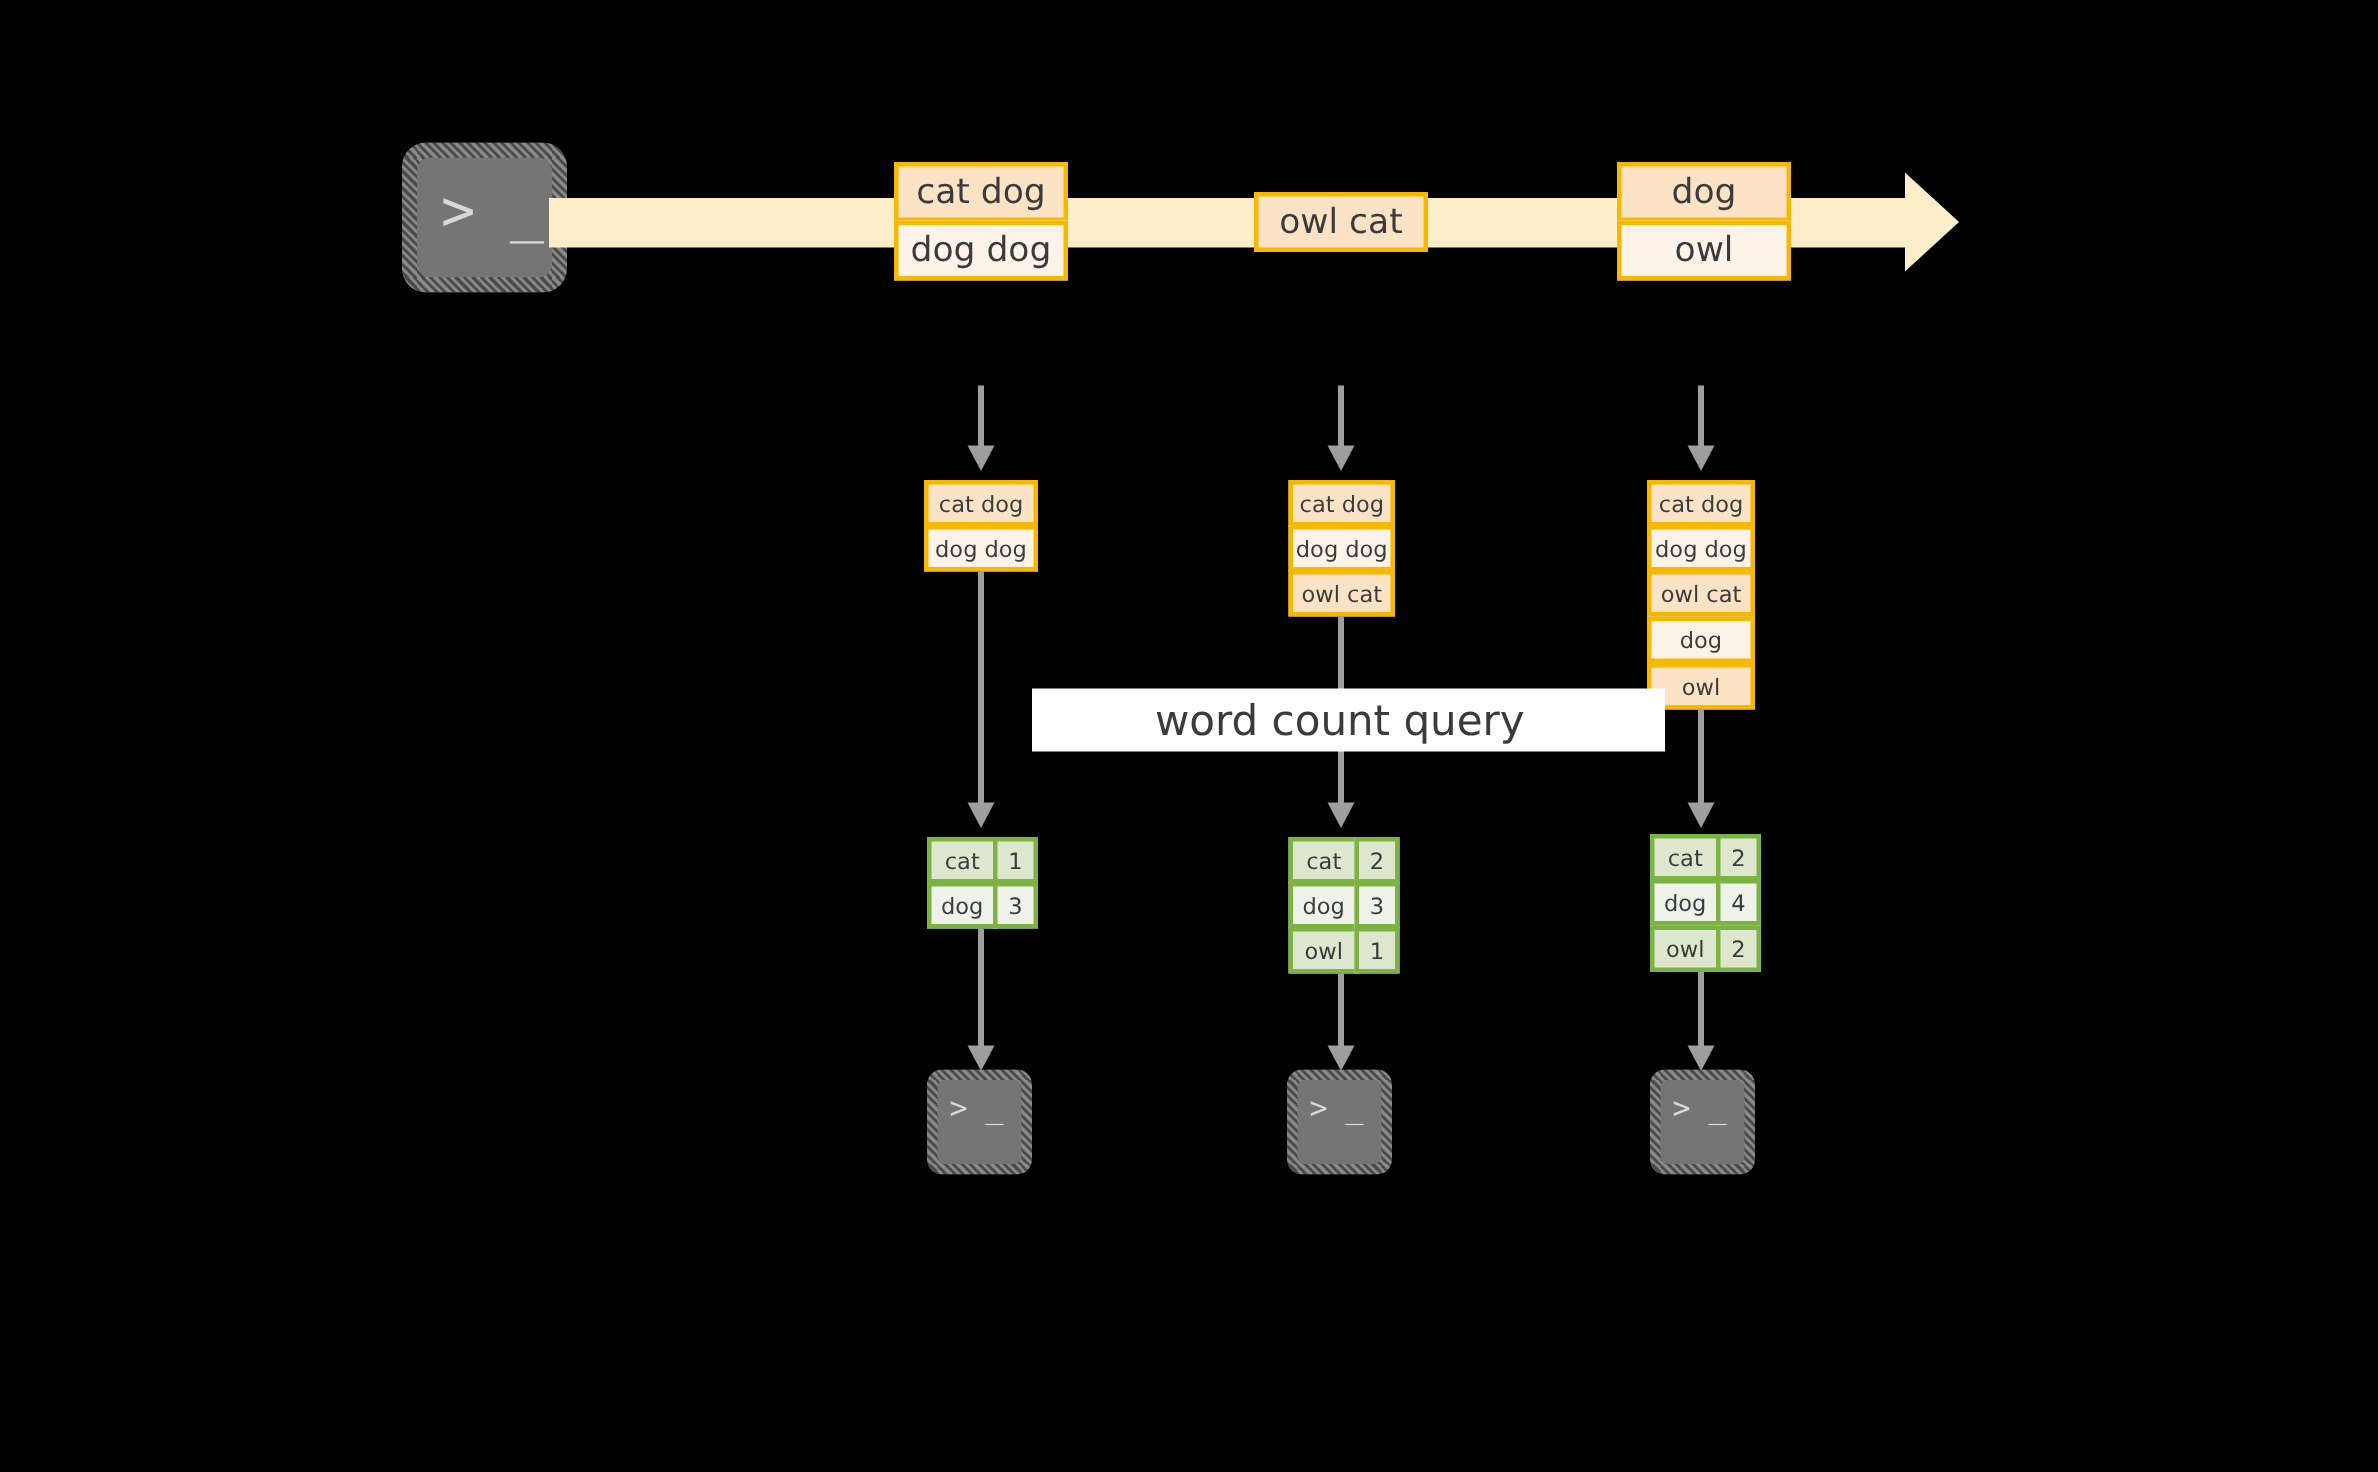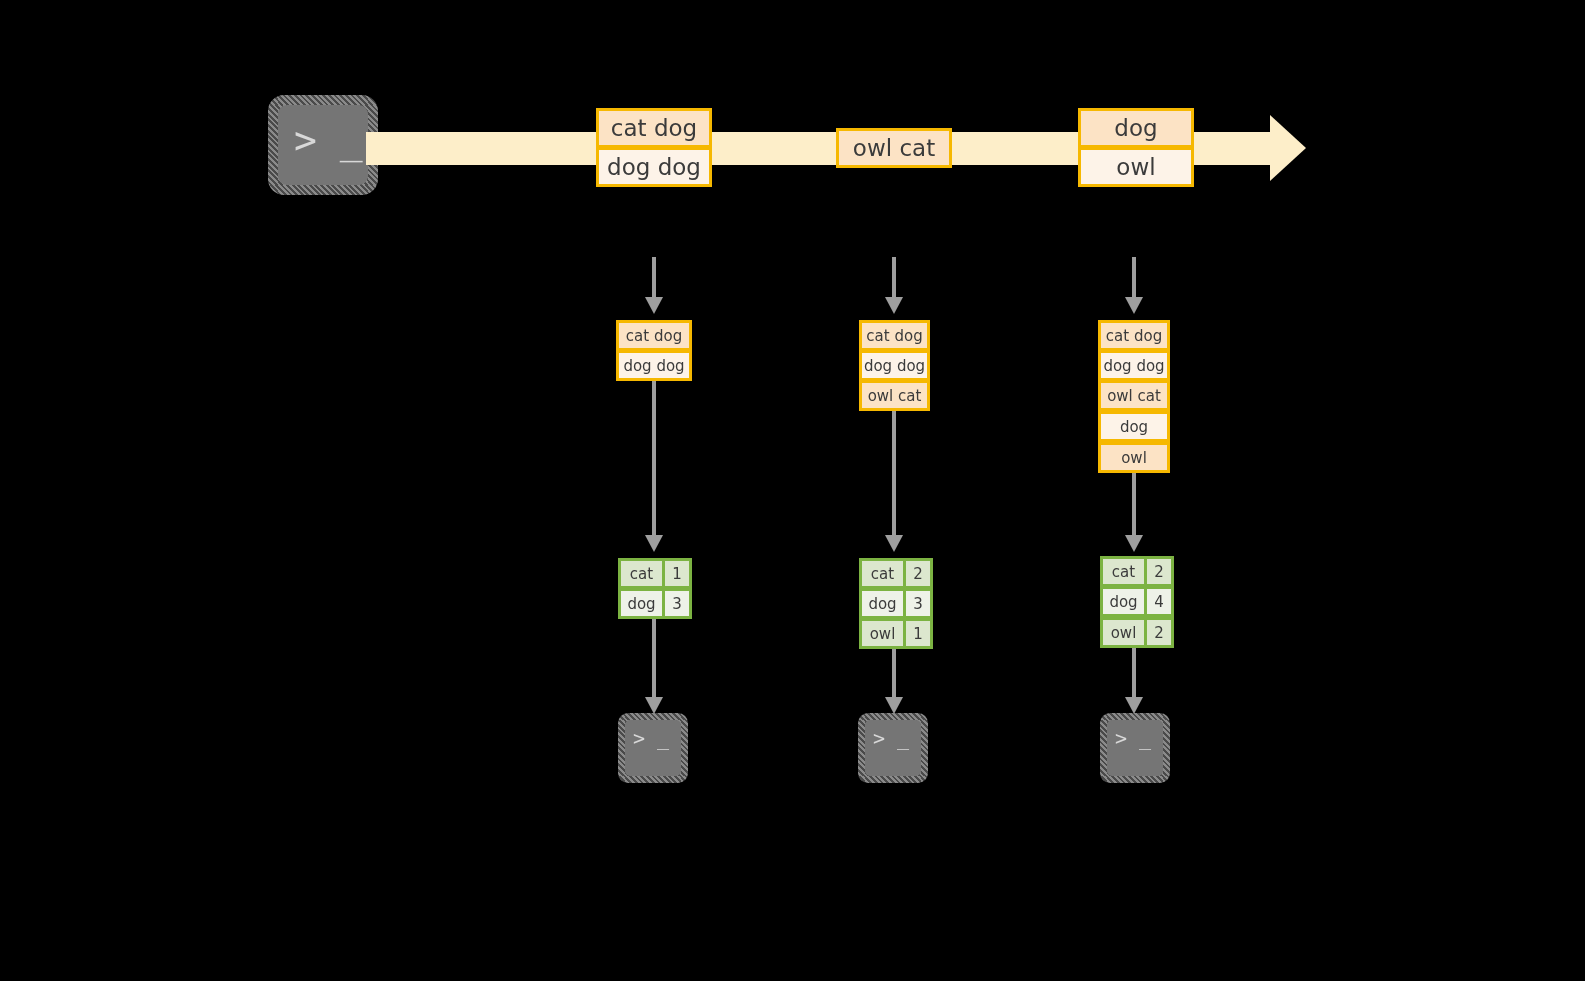--- a/index.html
+++ b/index.html
@@ -241,14 +241,17 @@
   <div class="gcell" style="left:1144px; top:617px; width:30px; height:31px;">2</div>
 
   <div class="gline" style="left:1132px; top:648px; height:51px;"></div>
   <div class="ghead" style="left:1125px; top:697px;"></div>
 
   <div class="terminal small" style="left:1100px; top:713px; width:70px; height:70px;">
     <div class="inner"></div>
     <div class="glyph">&gt; _</div>
   </div>
 
+  <div class="banner" style="left:688px; top:459px; width:422px; height:42px;">
+    <span>word count query</span>
+  </div>
 
 </div>
 
 </body></html>

